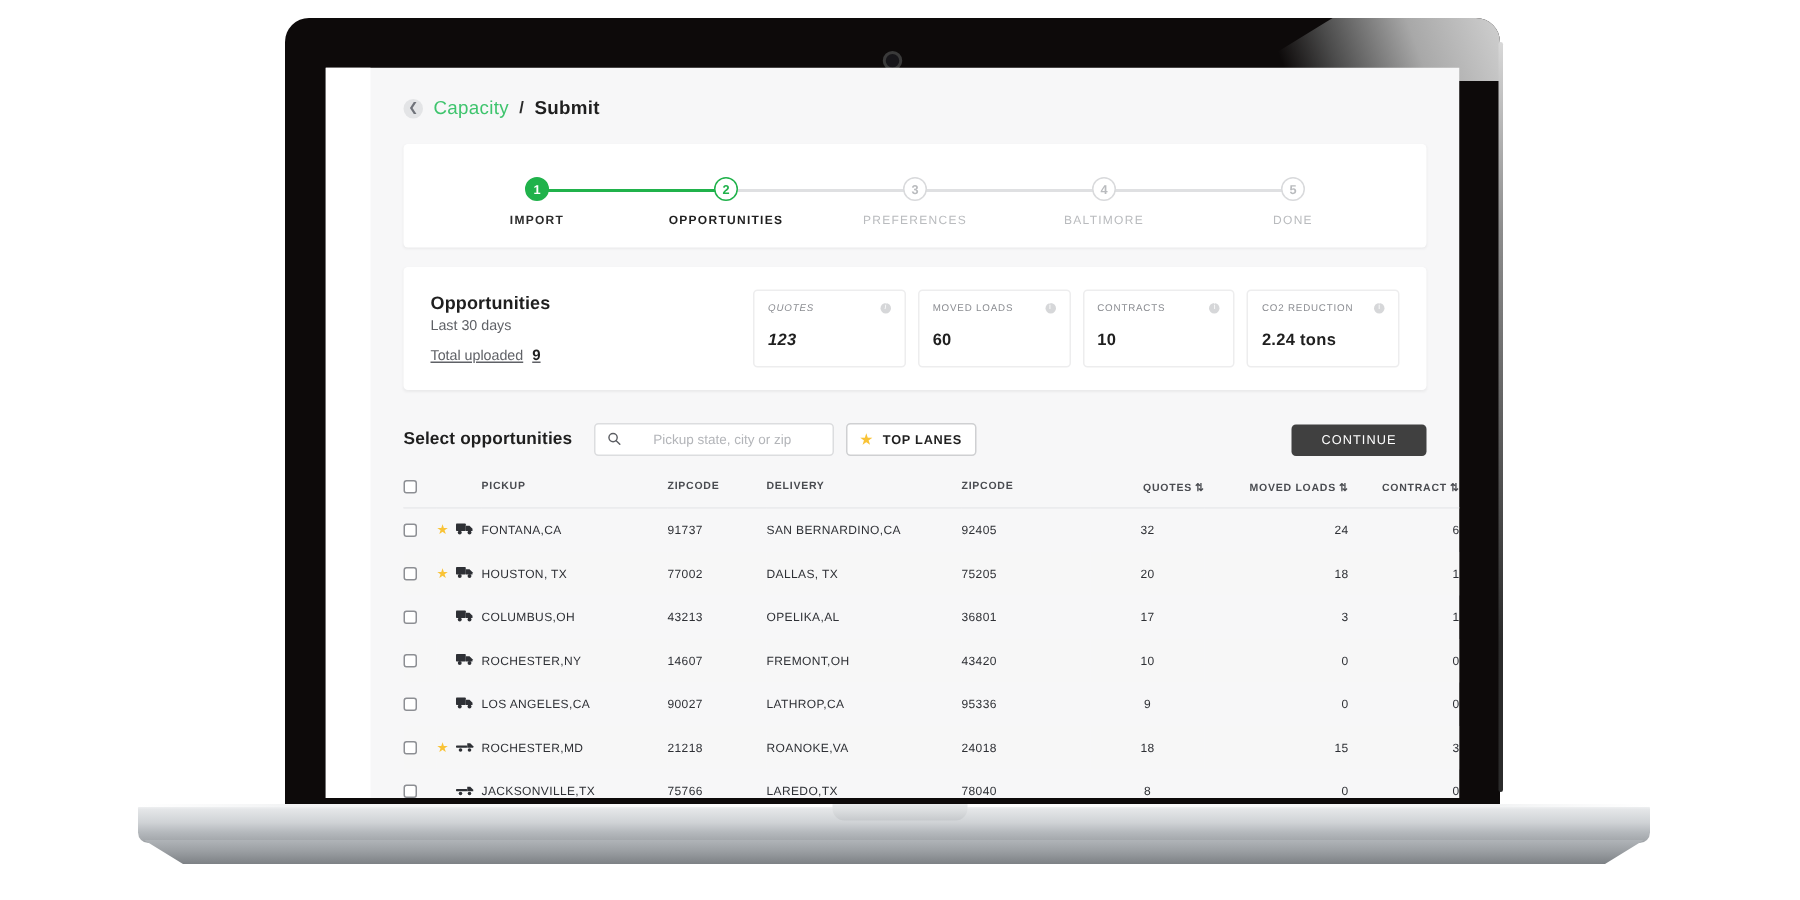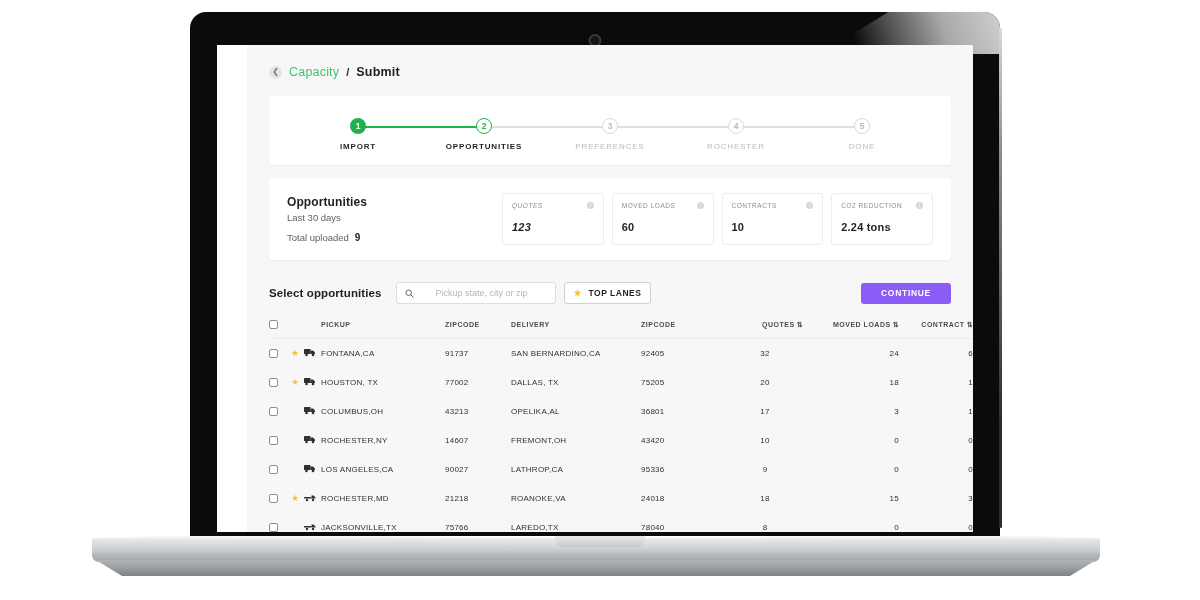--- a/index.html
+++ b/index.html
@@ -98,21 +98,21 @@
   .step.todo .dot{ background:#fff; color:#b9bbbe; border:1.5px solid #d9dadc; }
   .step-label{ margin-top:8px; font-size:8px; letter-spacing:.85px; color:#b9bbbe; white-space:nowrap; }
   .step.done .step-label{ color:#2b2b2b; font-weight:bold; }
   .step.current .step-label{ color:#1f1f1f; font-weight:bold; }
 
   
   .summary{ display:flex; align-items:center; padding:15px 18px; margin-bottom:22px; }
   .sum-left{ width:215px; flex:none; }
   .sum-title{ font-size:12px; font-weight:bold; color:#1f1f1f; letter-spacing:.1px; }
   .sum-sub{ font-size:9.5px; color:#5f6166; margin-top:3px; }
-  .sum-total{ font-size:9.5px; color:#5f6166; margin-top:9px; }
+  .sum-total{ font-size:9.5px; color:#5f6166; margin-top:9px;text-decoration:underline; }
   .sum-total b{ color:#1f1f1f; font-size:10px; margin-left:6px; }
   .stats{ display:flex; flex:1; gap:0; }
   .stat{ flex:1; border:1px solid #ededee; border-radius:3px; padding:8px 9px 9px; min-height:52px; margin-left:8px; }
   .stat:first-child{ margin-left:0;font-style:italic; }
   .stat-head{ display:flex; align-items:flex-start; justify-content:space-between; gap:4px; }
   .stat-label{ font-size:6.5px; letter-spacing:.55px; color:#8b8d92; line-height:1.35; }
   .info-i{
     flex:none; width:7px; height:7px; border-radius:50%;
     background:#d6d7d9; color:#fff; font-size:5.5px; line-height:7px; text-align:center;
   }
@@ -134,22 +134,22 @@
   }
   .search input::placeholder{ color:#b3b5b9; }
   .toplanes{
     display:flex; align-items:center; gap:5px;
     height:22px; padding:0 9px; margin-left:8px;
     border:1px solid #cfd0d2; border-radius:3px; background:#fff;
     font-size:8.5px; font-weight:bold; color:#1f1f1f; letter-spacing:.5px;
   }
   .continue{
     margin-left:auto; height:21px; padding:0 20px;
-    background:#8b5cf6; border:none; border-radius:3px;
-    color:#ffffff; font-size:8.5px; font-weight:bold; letter-spacing:.7px;
+    background:#404040; border:none; border-radius:3px;
+    color:#ffffff; font-size:8.5px; font-weight:normal; letter-spacing:.7px;
     display:flex; align-items:center;
   }
 
   
   .tbl{ width:100%; border-collapse:collapse; table-layout:fixed; }
   .tbl th{
     font-size:7px; letter-spacing:.5px; color:#4a4c51; font-weight:bold;
     padding:0 0 9px 0; text-align:left; white-space:nowrap;
     border-bottom:1px solid #ebecee;
   }
@@ -214,21 +214,21 @@
 
               <div class="step todo">
                 <div class="line"></div>
                 <div class="dot">3</div>
                 <div class="step-label">PREFERENCES</div>
               </div>
 
               <div class="step todo">
                 <div class="line"></div>
                 <div class="dot">4</div>
-                <div class="step-label">ROCHESTER</div>
+                <div class="step-label">BALTIMORE</div>
               </div>
 
               <div class="step todo">
                 <div class="line"></div>
                 <div class="dot">5</div>
                 <div class="step-label">DONE</div>
               </div>
 
             </div>
           </div>

